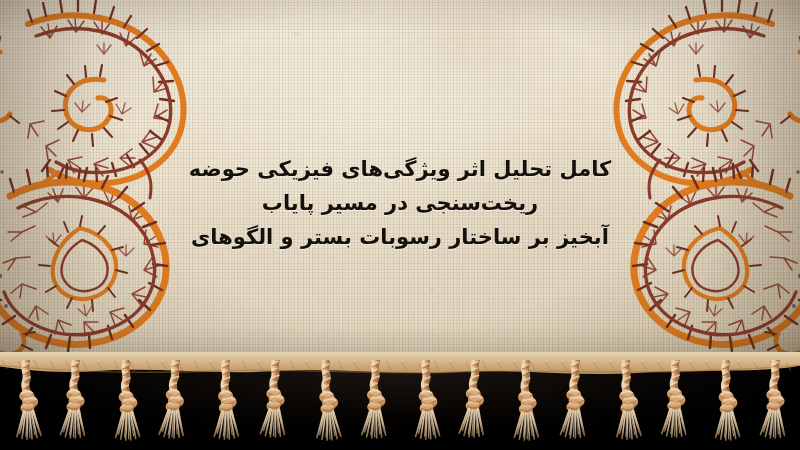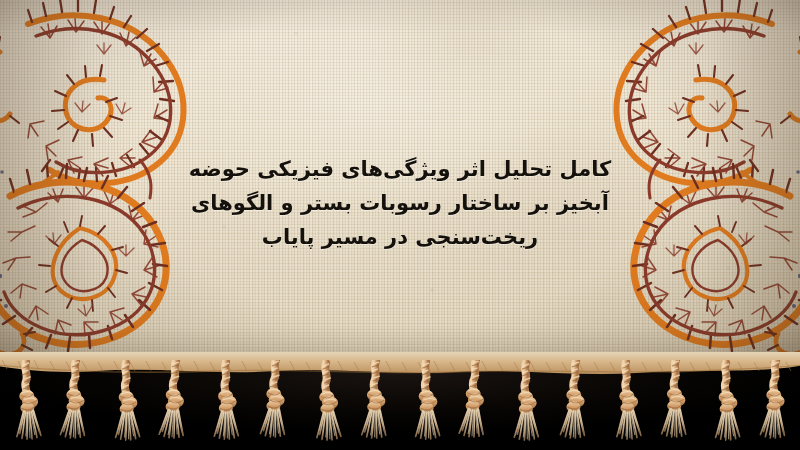--- a/index.html
+++ b/index.html
@@ -436,22 +436,22 @@
           <path d="M132 322 l-8 -7 M132 322 l-2 -11 M132 322 l6 -10"></path>
         </g>
       </svg>
     </div>
 
     <div class="cloth-vignette"></div>
   </div>
 
   <div id="title-block">
     <span class="title-line">کامل تحلیل اثر ویژگی‌های فیزیکی حوضه</span>
+    <span class="title-line">ریخت‌سنجی در مسیر پایاب</span>
     <span class="title-line">آبخیز بر ساختار رسوبات بستر و الگوهای</span>
-    <span class="title-line">ریخت‌سنجی در مسیر پایاب</span>
   </div>
 
   <div id="braid">
     <svg viewBox="0 0 808 26" preserveAspectRatio="none" xmlns="http://www.w3.org/2000/svg">
       <defs>
         <linearGradient id="braidG" x1="0" y1="0" x2="0" y2="1">
           <stop offset="0%" stop-color="#e4d4b6"></stop>
           <stop offset="40%" stop-color="#d9b98d"></stop>
           <stop offset="100%" stop-color="#bb915f"></stop>
         </linearGradient>

